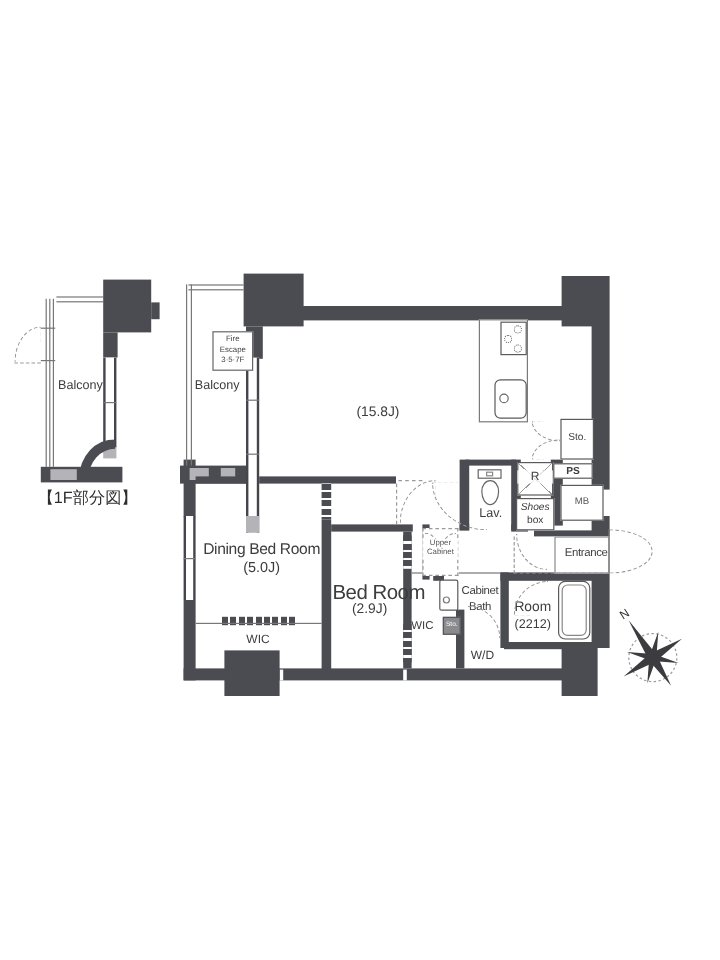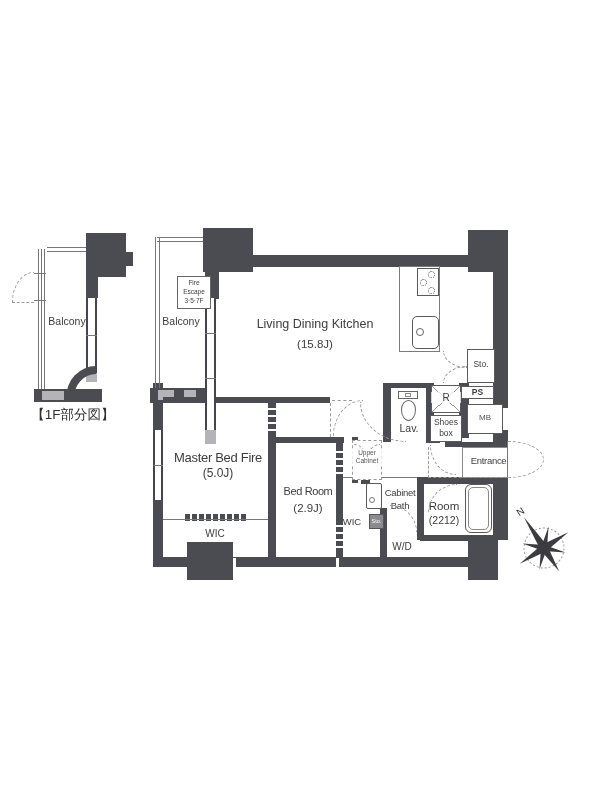--- a/index.html
+++ b/index.html
@@ -110,57 +110,56 @@
   <div class="ln" style="left:157px;top:237px;width:46px;height:1px;"></div>
   <div class="ln" style="left:157px;top:241px;width:46px;height:1px;"></div>
   <div class="lbl" style="left:157px;top:316px;width:48px;font-size:10.5px;">Balcony</div>
   <div class="box" style="left:177px;top:276px;width:34px;height:33px;border-color:#666;"></div>
   <div class="lbl" style="left:177px;top:279px;width:34px;font-size:6.5px;line-height:1.35;">
     <span style="display:block;">Fire</span>
     <span style="display:block;">Escape</span>
     <span style="display:block;">3·5·7F</span>
   </div>
 
-  <div class="lbl" style="left:240px;top:318px;width:150px;font-size:12.5px;">Living Dining Kitchen</div>
   <div class="lbl" style="left:240px;top:338px;width:150px;font-size:11.5px;">(15.8J)</div>
 
   <div class="box" style="left:399px;top:266px;width:41px;height:86px;border-color:#7a7a7a;"></div>
   <div class="box" style="left:417px;top:268px;width:22px;height:28px;"></div>
   <div class="burner" style="left:428px;top:271px;"></div>
   <div class="burner" style="left:420px;top:279px;"></div>
   <div class="burner" style="left:428px;top:287px;"></div>
   <div class="box" style="left:412px;top:316px;width:27px;height:33px;border-radius:5px;"></div>
   <div class="abs" style="left:416px;top:328px;width:8px;height:8px;border:1px solid #666;border-radius:50%;box-sizing:border-box;"></div>
 
-  <div class="lbl" style="left:166px;top:451px;width:104px;font-size:13px;letter-spacing:-0.3px;">Master Bed Fire</div>
+  <div class="lbl" style="left:166px;top:451px;width:104px;font-size:13px;letter-spacing:-0.3px;">Dining Bed Room</div>
   <div class="lbl" style="left:166px;top:467px;width:104px;font-size:12px;">(5.0J)</div>
   <div class="lbl" style="left:180px;top:528px;width:70px;font-size:10px;">WIC</div>
 
-  <div class="lbl" style="left:277px;top:485px;width:62px;font-size:11px;letter-spacing:-0.4px;">Bed Room</div>
+  <div class="lbl" style="left:277px;top:485px;width:62px;font-size:17px;letter-spacing:-0.4px;">Bed Room</div>
   <div class="lbl" style="left:277px;top:502px;width:62px;font-size:11.5px;">(2.9J)</div>
   <div class="lbl" style="left:338px;top:517px;width:28px;font-size:9.5px;">WIC</div>
 
   <div class="dashbox" style="left:352px;top:440px;width:30px;height:40px;"></div>
   <div class="arc" style="left:354px;top:444px;width:13px;height:16px;border-top-right-radius:100%;border-top-width:1px;border-right-width:1px;"></div>
   <div class="arc" style="left:367px;top:444px;width:13px;height:16px;border-top-left-radius:100%;border-top-width:1px;border-left-width:1px;"></div>
   <div class="lbl" style="left:352px;top:449px;width:30px;font-size:6.5px;line-height:1.3;color:#555;background:rgba(255,255,255,0.8);">
     <span style="display:block;">Upper</span>
     <span style="display:block;">Cabinet</span>
   </div>
 
   <div class="abs" style="left:398px;top:391px;width:20px;height:8px;border:1px solid #666;box-sizing:border-box;"></div>
   <div class="abs" style="left:405px;top:393px;width:6px;height:4px;border:1px solid #888;box-sizing:border-box;"></div>
   <div class="abs" style="left:401px;top:400px;width:15px;height:21px;border:1px solid #666;border-radius:50% 50% 50% 50%/45% 45% 55% 55%;box-sizing:border-box;"></div>
   <div class="lbl" style="left:392px;top:423px;width:34px;font-size:10.5px;">Lav.</div>
 
   <div class="xbox" style="left:431px;top:385px;width:30px;height:28px;"></div>
   <div class="lbl" style="left:431px;top:392px;width:30px;font-size:10px;background:rgba(255,255,255,0.75);">R</div>
   <div class="box" style="left:430px;top:415px;width:32px;height:27px;"></div>
   <div class="lbl" style="left:430px;top:417px;width:32px;font-size:8.5px;line-height:1.25;">
-    <span style="display:block;">Shoes</span>
+    <span style="display:block;font-style:italic;">Shoes</span>
     <span style="display:block;">box</span>
   </div>
   <div class="box" style="left:467px;top:349px;width:28px;height:34px;"></div>
   <div class="lbl" style="left:467px;top:360px;width:28px;font-size:8.5px;">Sto.</div>
   <div class="arc" style="left:443px;top:351px;width:24px;height:17px;border-bottom-left-radius:100%;border-left-width:1px;border-bottom-width:1px;"></div>
   <div class="arc" style="left:443px;top:366px;width:24px;height:17px;border-top-left-radius:100%;border-left-width:1px;border-top-width:1px;"></div>
   <div class="box" style="left:461px;top:386px;width:33px;height:13px;"></div>
   <div class="lbl" style="left:461px;top:388px;width:33px;font-size:8.5px;font-weight:600;">PS</div>
   <div class="box" style="left:467px;top:404px;width:36px;height:30px;"></div>
   <div class="lbl" style="left:467px;top:414px;width:36px;font-size:8px;color:#555;">MB</div>

